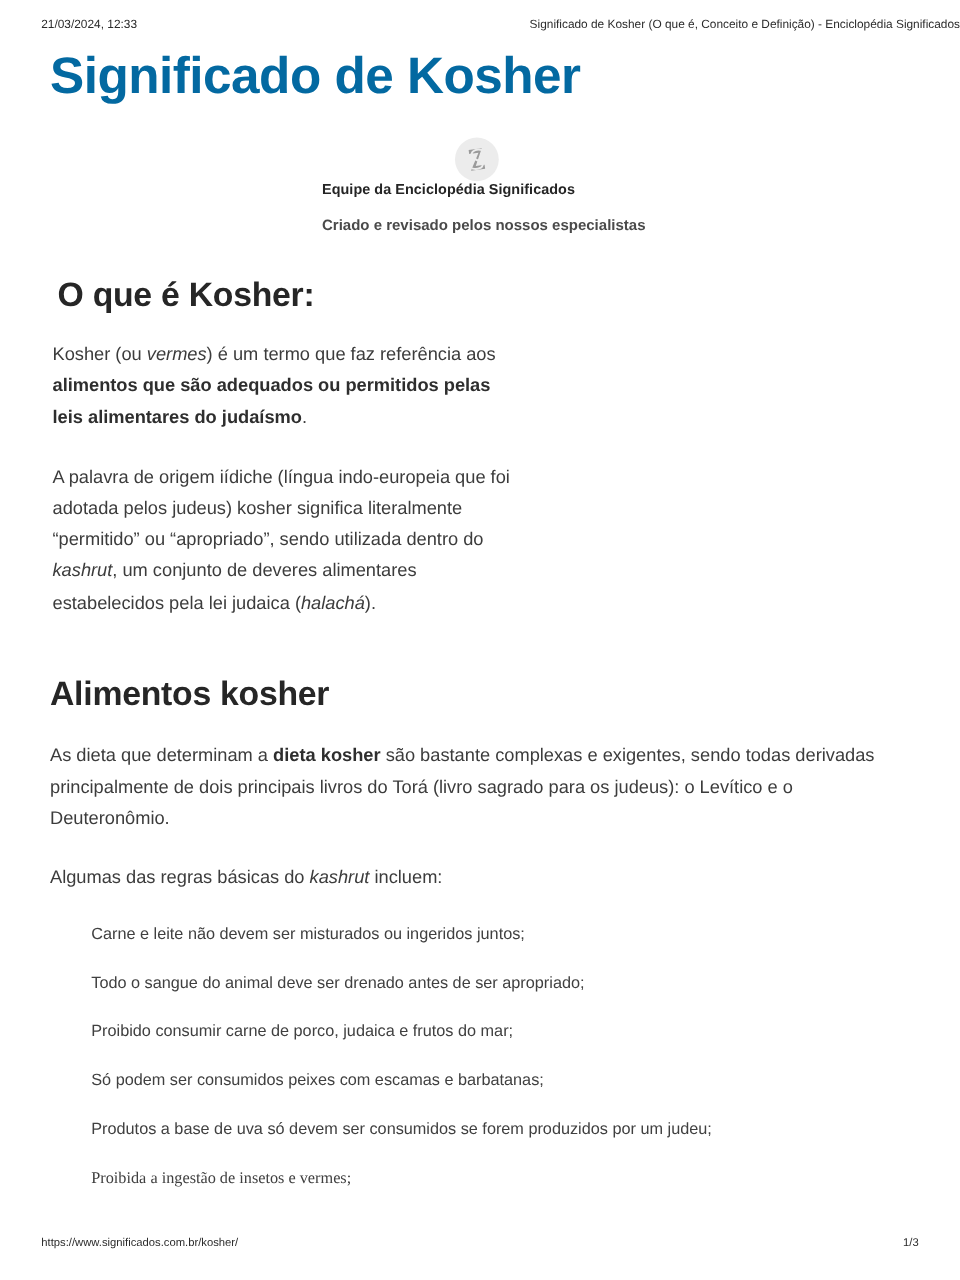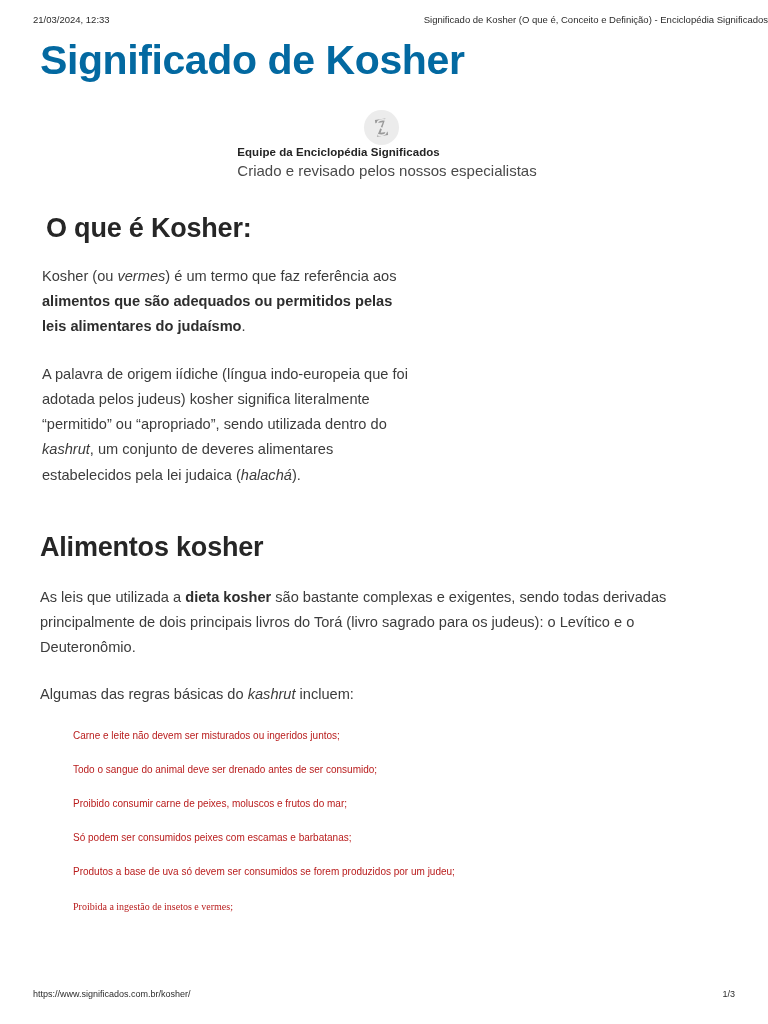--- a/index.html
+++ b/index.html
@@ -115,23 +115,24 @@
   .avatar svg { display: block; }
 
   .author-text { line-height: 1.32; }
   .author-name {
     font-size: 11.5px;
     font-weight: bold;
     color: #242424;
     letter-spacing: 0.05px;
   }
   .author-sub {
-    font-size: 15px;
+    font-size: 12px;
     color: #4a4a4a;
-    margin-top: 1px;
+    margin-top: 13px;
+    font-weight: bold;
   }
 
   
   h2.section-heading {
     font-family: "Liberation Sans", "DejaVu Sans", sans-serif;
     font-weight: bold;
     color: #262626;
     margin: 0;
     letter-spacing: -0.2px;
   }
@@ -163,23 +164,23 @@
   b, strong { font-weight: bold; color: #2e2e2e; }
   i, em { font-style: italic; }
 
   
   ul.rules-list {
     list-style: none;
     margin: 20px 0 0 0;
     padding: 0 0 0 33px;
   }
   ul.rules-list li {
-    font-size: 10px;
+    font-size: 13px;
     line-height: 1.62;
-    color: #b91c1c;
+    color: #404040;
     margin-bottom: 18px;
     max-width: 614px;
   }
   ul.rules-list li:last-child { margin-bottom: 0; font-family: Liberation Serif, serif; }
 </style>
 </head>
 <body>
 
 <div class="page">
 
@@ -206,28 +207,28 @@
     </div>
 
     <h2 class="section-heading h-intro">O que é Kosher:</h2>
 
     <p class="body-text narrow lead-1"><span>Kosher (ou </span><i>vermes</i><span>) é um termo que faz referência aos </span><b>alimentos que são adequados ou permitidos pelas leis alimentares do judaísmo</b><span>.</span></p>
 
     <p class="body-text narrow lead-2"><span>A palavra de origem iídiche (língua indo-europeia que foi adotada pelos judeus) kosher significa literalmente “permitido” ou “apropriado”, sendo utilizada dentro do </span><i>kashrut</i><span>, um conjunto de deveres alimentares estabelecidos pela lei judaica (</span><i>halachá</i><span>).</span></p>
 
     <h2 class="section-heading h-foods">Alimentos kosher</h2>
 
-    <p class="body-text foods-1"><span>As leis que utilizada a </span><b>dieta kosher</b><span> são bastante complexas e exigentes, sendo todas derivadas principalmente de dois principais livros do Torá (livro sagrado para os judeus): o Levítico e o Deuteronômio.</span></p>
+    <p class="body-text foods-1"><span>As dieta que determinam a </span><b>dieta kosher</b><span> são bastante complexas e exigentes, sendo todas derivadas principalmente de dois principais livros do Torá (livro sagrado para os judeus): o Levítico e o Deuteronômio.</span></p>
 
     <p class="body-text foods-2"><span>Algumas das regras básicas do </span><i>kashrut</i><span> incluem:</span></p>
 
     <ul class="rules-list">
         <li>Carne e leite não devem ser misturados ou ingeridos juntos;</li>
-        <li>Todo o sangue do animal deve ser drenado antes de ser consumido;</li>
-        <li>Proibido consumir carne de peixes, moluscos e frutos do mar;</li>
+        <li>Todo o sangue do animal deve ser drenado antes de ser apropriado;</li>
+        <li>Proibido consumir carne de porco, judaica e frutos do mar;</li>
         <li>Só podem ser consumidos peixes com escamas e barbatanas;</li>
         <li>Produtos a base de uva só devem ser consumidos se forem produzidos por um judeu;</li>
         <li>Proibida a ingestão de insetos e vermes;</li>
       </ul>
 
   </div>
 
   <div class="print-footer">
     <span class="pf-url">https://www.significados.com.br/kosher/</span>
     <span class="pf-page">1/3</span>

